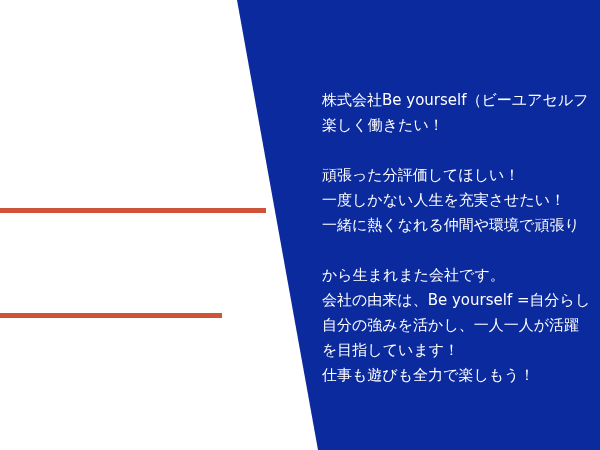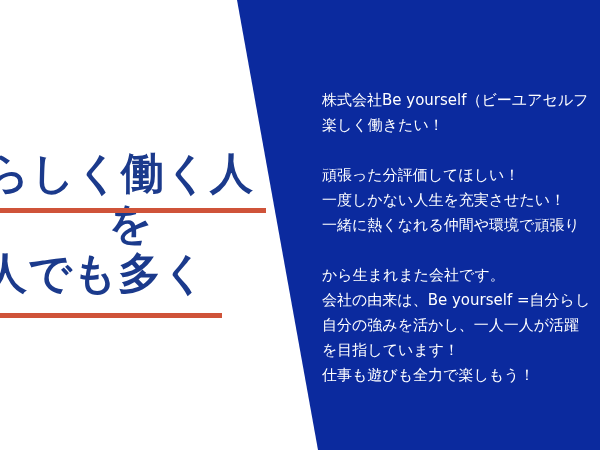--- a/index.html
+++ b/index.html
@@ -107,25 +107,20 @@
     height: 25px;
   }
 </style>
 </head>
 <body>
 
 <div id="slide">
 
   <div id="blue-panel"></div>
 
-  <div id="headline-block">
-    <div class="headline-row" id="headline-line-1">らしく働く人</div>
-    <div class="headline-row" id="headline-line-2">を</div>
-    <div class="headline-row" id="headline-line-3">人でも多く</div>
-  </div>
 
   <div class="underline-rule" id="underline-1"></div>
   <div class="underline-rule" id="underline-2"></div>
 
   <div id="body-copy">
     <div class="copy-line">株式会社Be yourself（ビーユアセルフ</div>
     <div class="copy-line">楽しく働きたい！</div>
     <div class="copy-line blank"></div>
     <div class="copy-line">頑張った分評価してほしい！</div>
     <div class="copy-line">一度しかない人生を充実させたい！</div>

